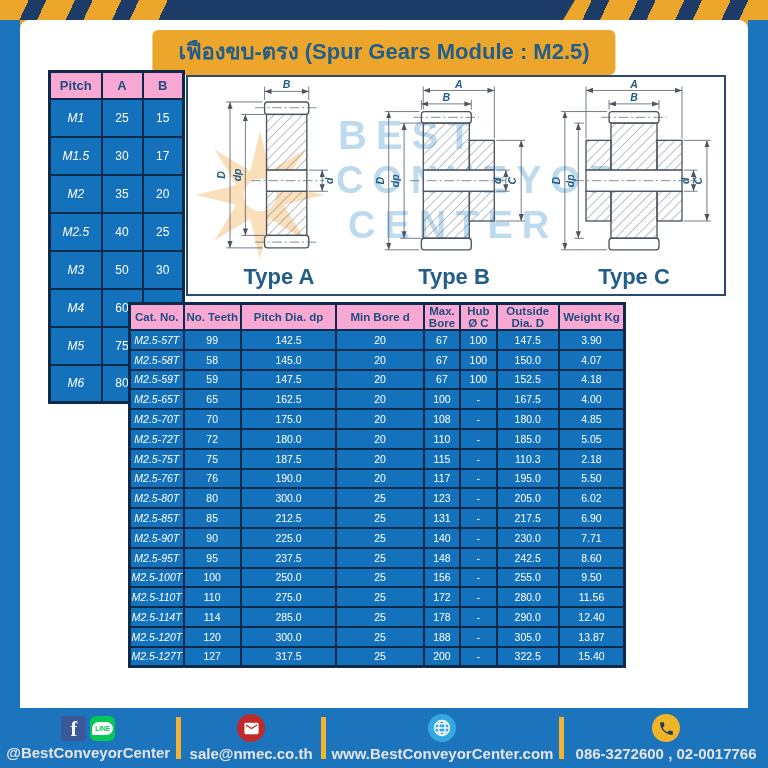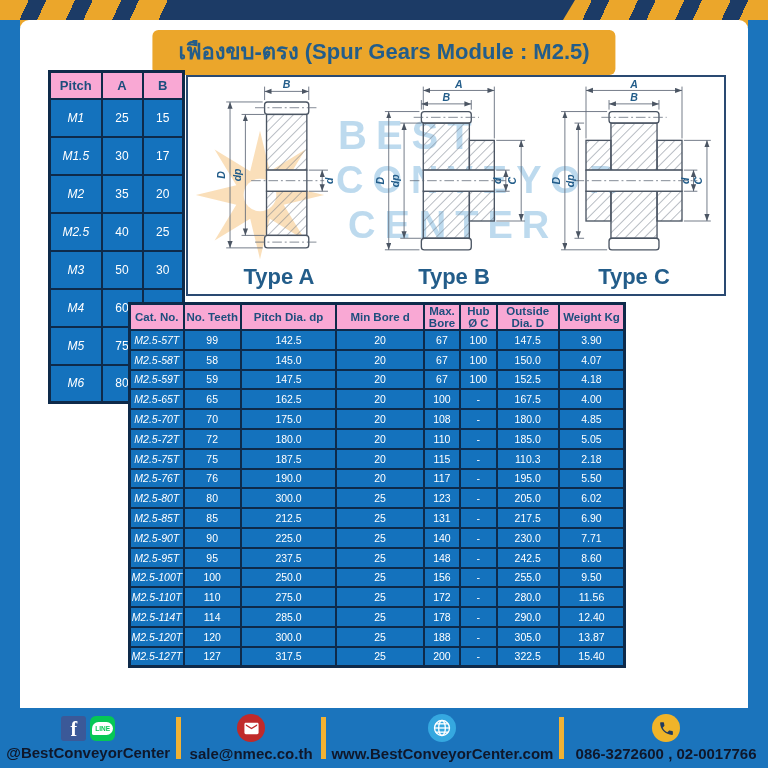--- a/index.html
+++ b/index.html
@@ -56,21 +56,21 @@
   .wm-star { position:absolute; left:2px; top:48px; opacity:0.33; }
   .draw-row { position:absolute; inset:0; display:flex; justify-content:space-between; padding:0 6px; }
   .drawing { display:flex; flex-direction:column; align-items:center; }
   .type-label { font-size:22px; font-weight:bold; color:#235d8a; margin-top:-5px; }
   .dim-text { font-size:11px; font-style:italic; font-weight:bold; fill:#235d8a; }
 
   
   .footer { position:absolute; left:0; bottom:0; width:768px; height:60px; background:#1b74bc;
             display:flex; align-items:center; }
   .f-item { display:flex; flex-direction:column; align-items:center; justify-content:center; gap:3px; height:100%; }
-  .f-text { color:#0f172a; font-weight:bold; font-size:15px; white-space:nowrap; }
+  .f-text { color:#e5e5e5; font-weight:bold; font-size:15px; white-space:nowrap; }
   .f-div { width:5px; height:42px; background:#f2b233; flex:0 0 auto; }
   .f-icons { display:flex; gap:4px; }
   .fb-icon { width:25px; height:25px; background:#3b5998; border-radius:3px; color:#fff;
              font-weight:bold; font-size:20px; font-family:"Liberation Serif",serif;
              display:flex; align-items:flex-end; justify-content:center; line-height:23px; }
   .line-icon { width:25px; height:25px; background:#06c755; border-radius:6px;
                display:flex; align-items:center; justify-content:center; }
   .line-bubble { background:#ffffff; border-radius:7px 7px 7px 2px; color:#06c755;
                  font-size:6.5px; font-weight:bold; padding:3px 3px; }
   .circle-icon { width:28px; height:28px; border-radius:50%; display:flex;

